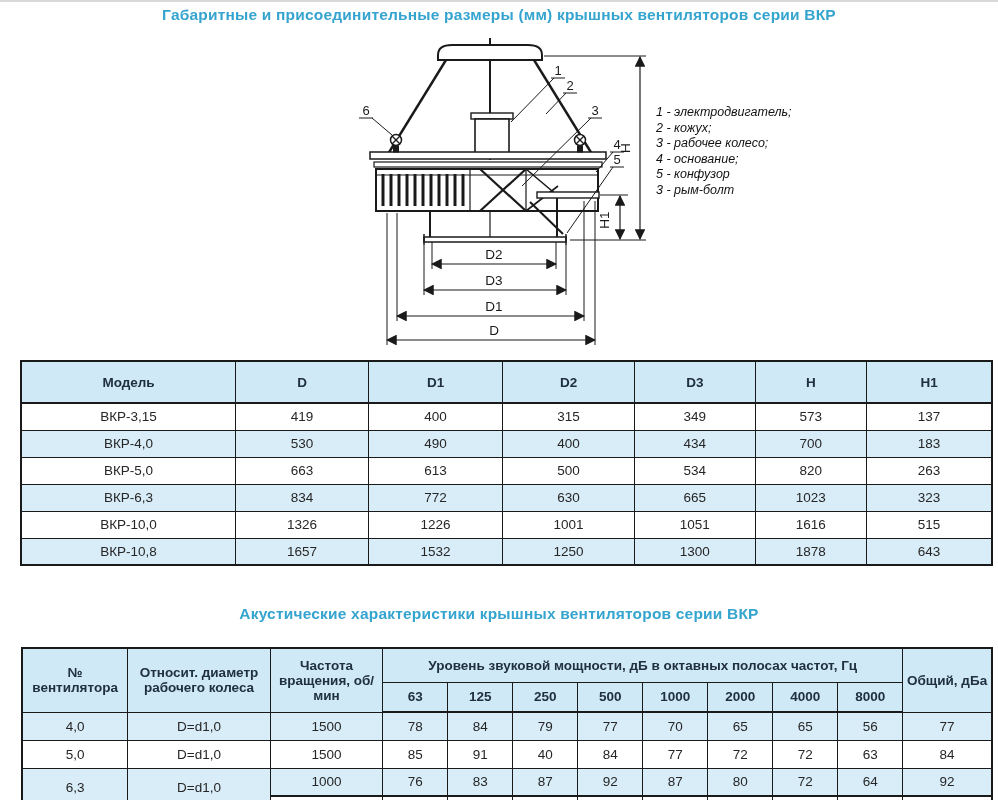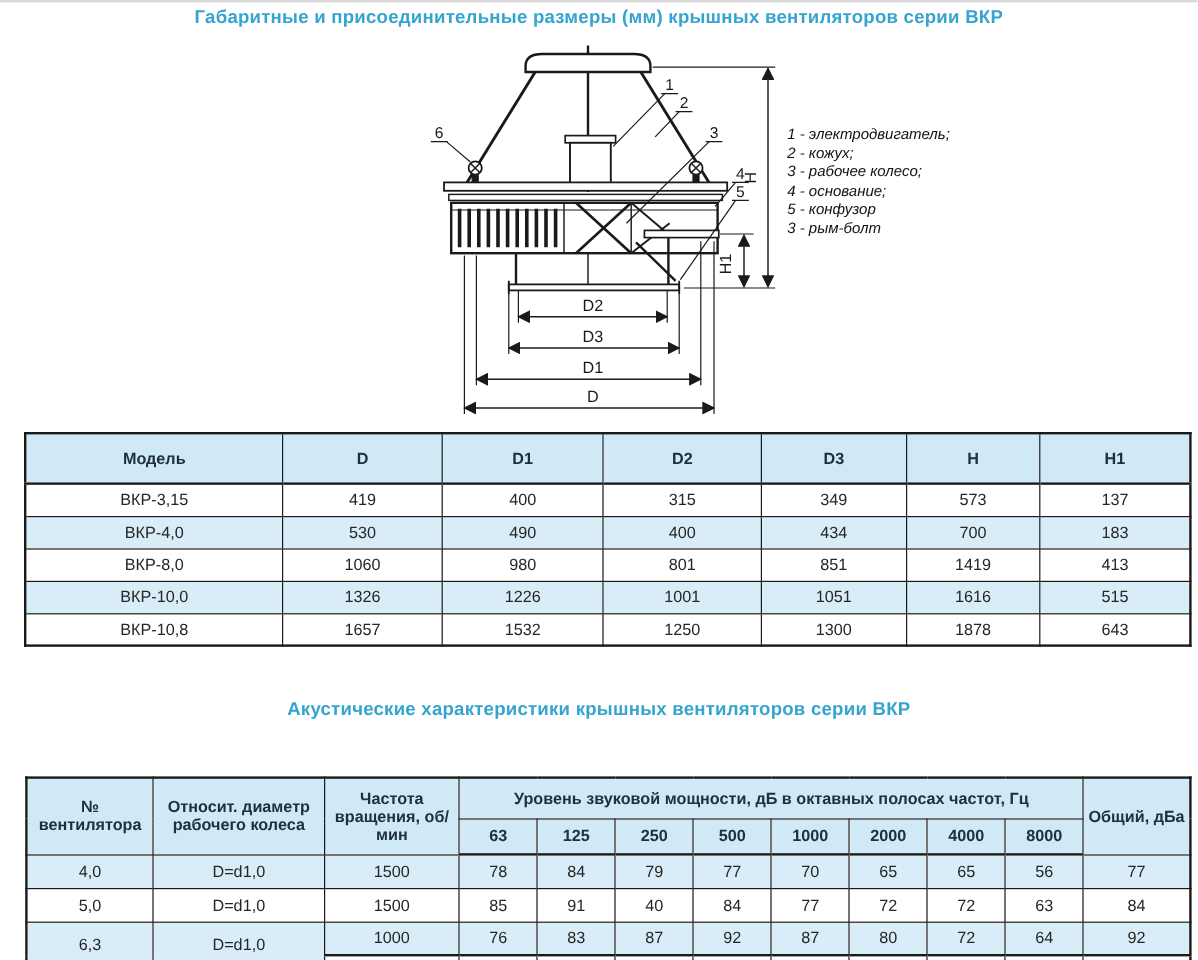--- a/index.html
+++ b/index.html
@@ -5,21 +5,21 @@
   html,body{margin:0;padding:0;background:#fff;}
   #screen{
     position:relative;width:998px;height:800px;overflow:hidden;background:#fff;
     font-family:"Liberation Sans", sans-serif;border-top:2px solid #d9d9d9;
   }
   .title{
     position:absolute;left:0;width:998px;text-align:center;
     font-size:15.5px;font-weight:bold;color:#35a4cf;letter-spacing:.2px;
   }
   #title1{top:4px;}
-  #title2{top:581px;text-align:center;}
+  #title2{top:603px;text-align:center;}
 
   
   #diagram{position:absolute;left:330px;top:24px;width:470px;height:326px;}
   #legend{
     position:absolute;left:656px;top:103px;font-size:12.5px;line-height:15.5px;color:#111;font-style:italic;
   }
 
   
   table{border-collapse:collapse;table-layout:fixed;}
   th,td{
@@ -226,27 +226,36 @@
         <tr>
           <td>ВКР-4,0</td>
           <td>530</td>
           <td>490</td>
           <td>400</td>
           <td>434</td>
           <td>700</td>
           <td>183</td>
         </tr>
         <tr>
-          <td>ВКР-8,0</td>
-          <td>1060</td>
-          <td>980</td>
-          <td>801</td>
-          <td>851</td>
-          <td>1419</td>
-          <td>413</td>
+          <td>ВКР-5,0</td>
+          <td>663</td>
+          <td>613</td>
+          <td>500</td>
+          <td>534</td>
+          <td>820</td>
+          <td>263</td>
+        </tr>
+        <tr>
+          <td>ВКР-6,3</td>
+          <td>834</td>
+          <td>772</td>
+          <td>630</td>
+          <td>665</td>
+          <td>1023</td>
+          <td>323</td>
         </tr>
         <tr>
           <td>ВКР-10,0</td>
           <td>1326</td>
           <td>1226</td>
           <td>1001</td>
           <td>1051</td>
           <td>1616</td>
           <td>515</td>
         </tr>

